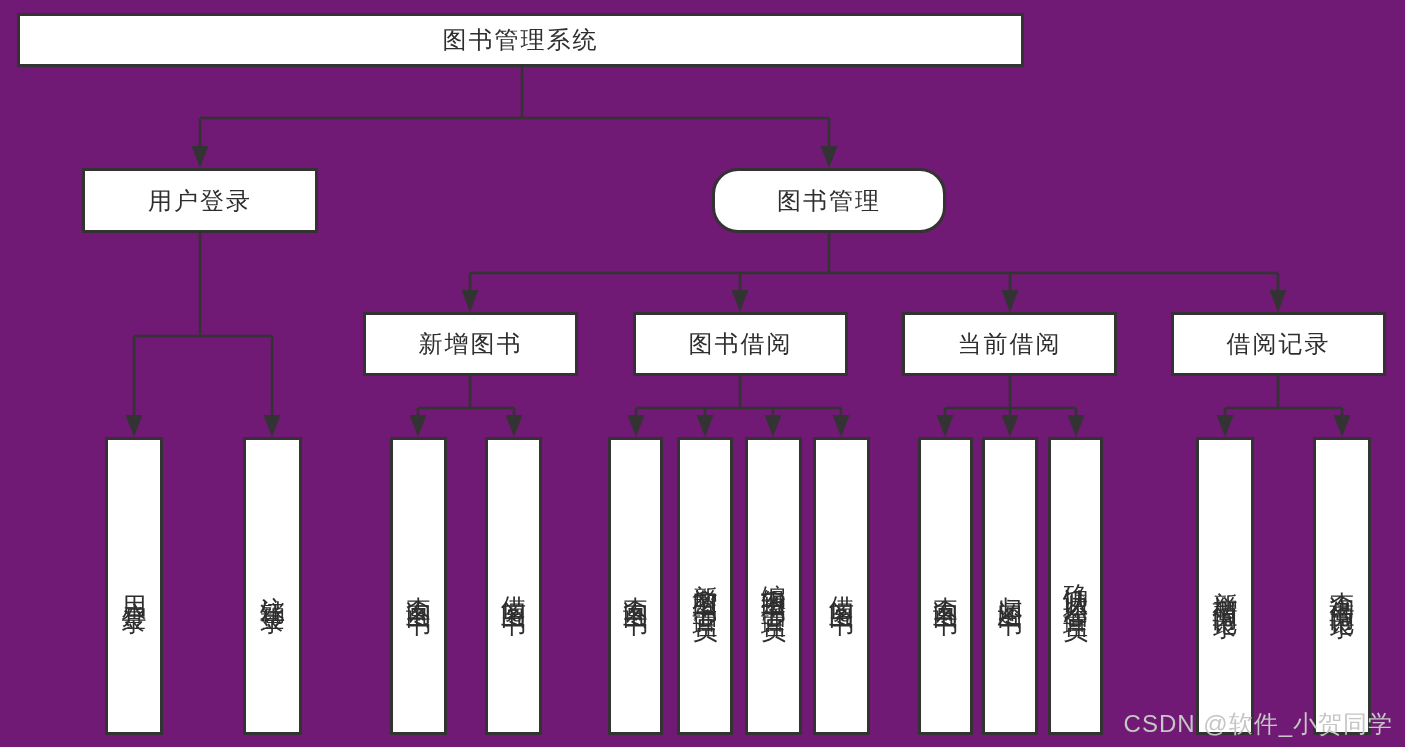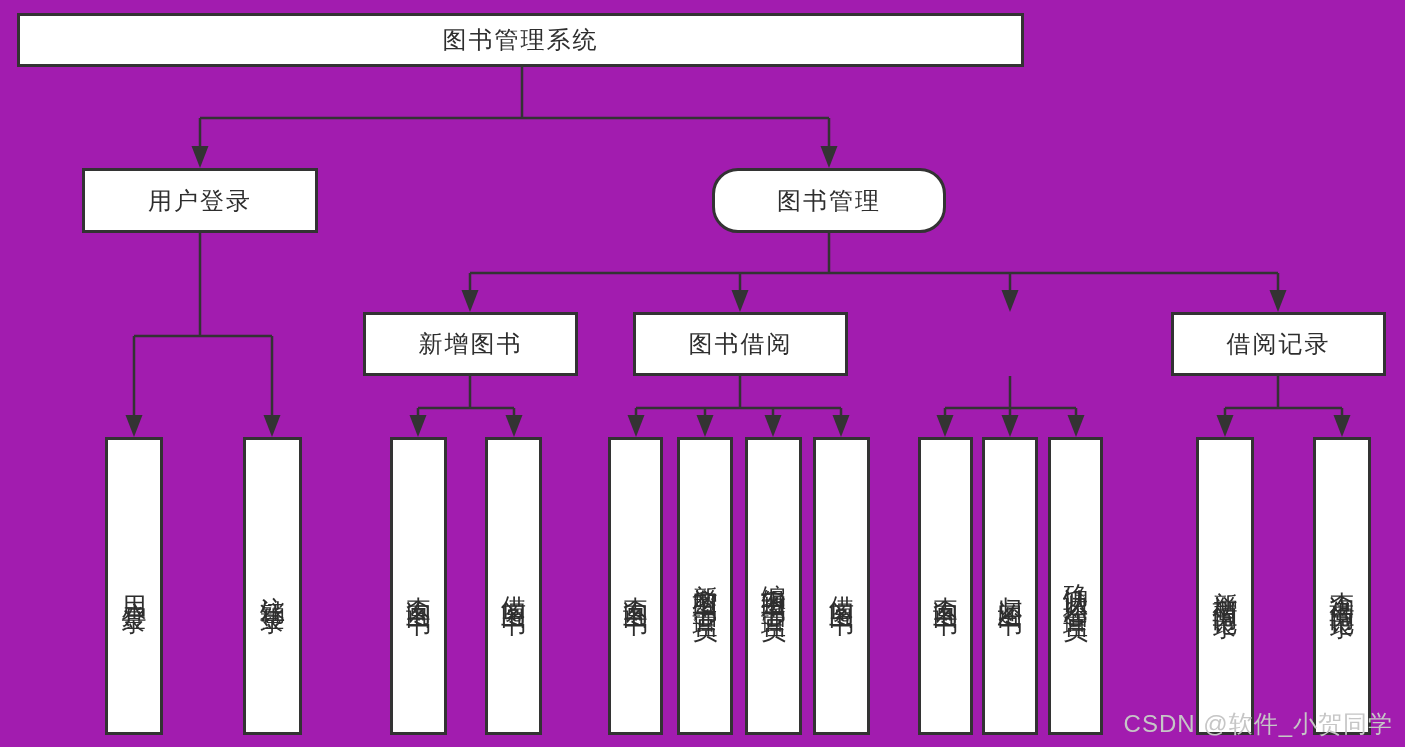--- a/index.html
+++ b/index.html
@@ -1,19 +1,19 @@
 <!DOCTYPE html>
 <html><head>
 <meta charset="utf-8">
 <style>
   html,body{margin:0;padding:0;background:#fff;}
   #canvas{
     position:relative;
     width:1405px;height:747px;
-    background:#a21caf;
+    background:#701a75;
     font-family:"Liberation Sans","DejaVu Sans",sans-serif;
     color:#2e2e2e;
     overflow:hidden;
     text-decoration:underline;
   }
   .node{
     position:absolute;
     background:#ffffff;
     border:3px solid #333333;
     box-sizing:border-box;
@@ -94,20 +94,23 @@
   <div class="node hbox" style="left:712px;top:168px;width:234px;height:65px;border-radius:26px;">
     <span>图书管理</span>
   </div>
 
   <div class="node hbox" style="left:363px;top:312px;width:215px;height:64px;">
     <span>新增图书</span>
   </div>
   <div class="node hbox" style="left:633px;top:312px;width:215px;height:64px;">
     <span>图书借阅</span>
   </div>
+  <div class="node hbox" style="left:902px;top:312px;width:215px;height:64px;">
+    <span>当前借阅</span>
+  </div>
   <div class="node hbox" style="left:1171px;top:312px;width:215px;height:64px;">
     <span>借阅记录</span>
   </div>
 
   <div class="node leaf" style="left:105px;top:437px;width:58px;height:298px;">
     <span>用户登录</span>
   </div>
   <div class="node leaf" style="left:243px;top:437px;width:59px;height:298px;">
     <span>注销登录</span>
   </div>

